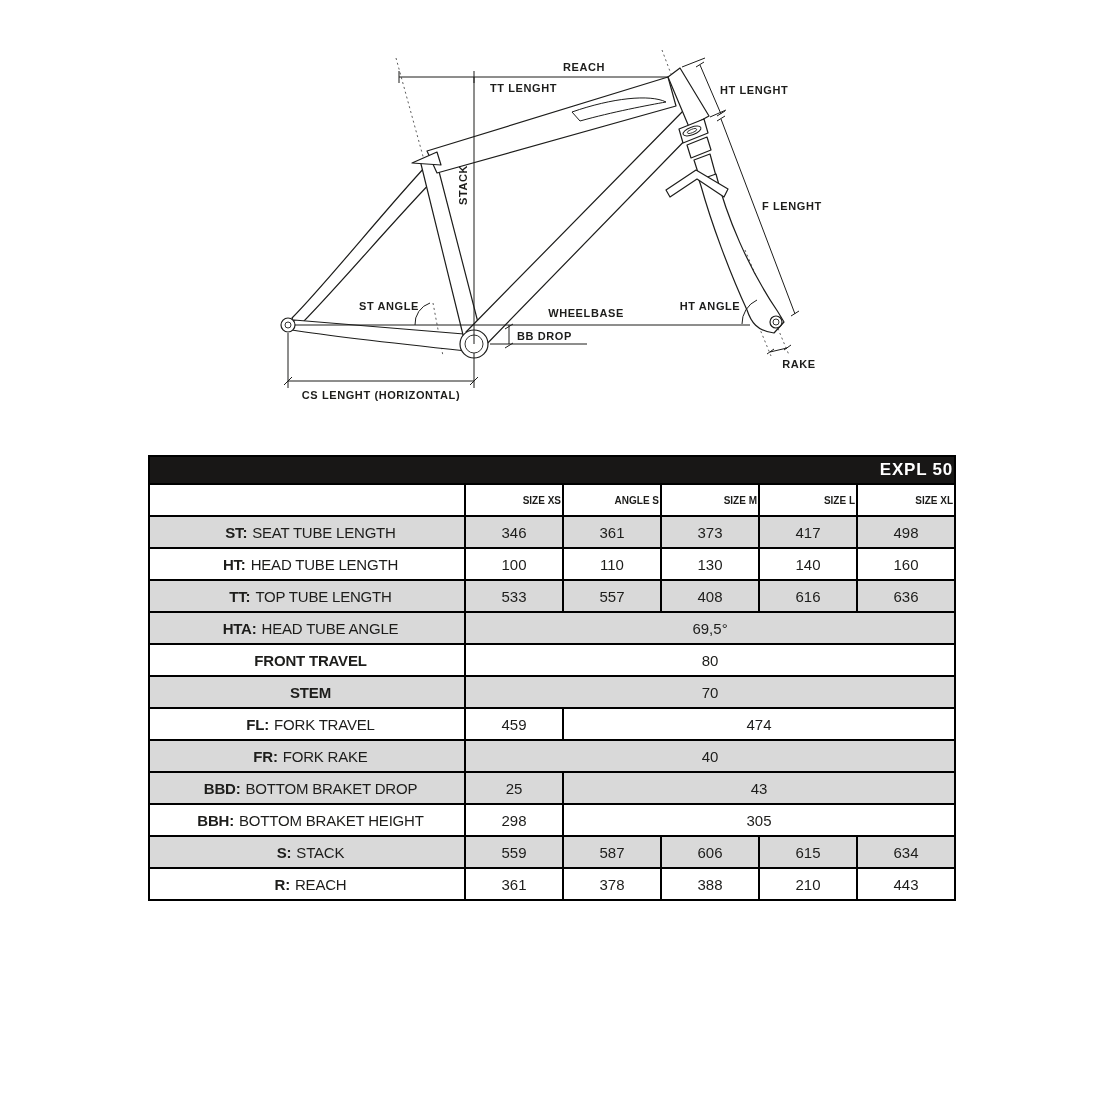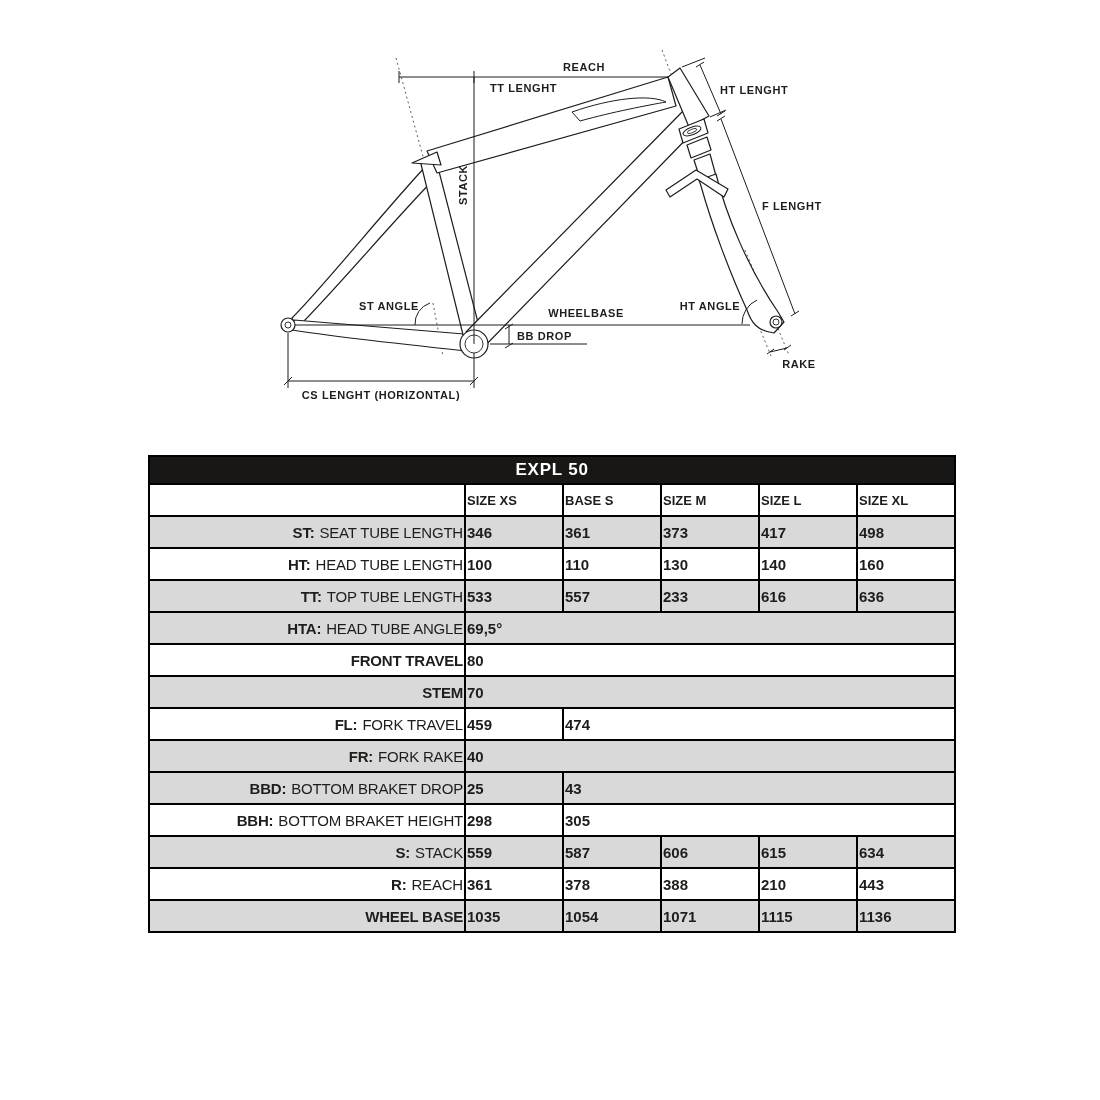--- a/index.html
+++ b/index.html
@@ -14,28 +14,28 @@
   .dim{stroke:#1d1d1b;stroke-width:1;fill:none}
   .dash{stroke:#4a4a4a;stroke-width:.9;fill:none;stroke-dasharray:2 3}
 
   table.spec{
     position:absolute;left:148px;top:455px;width:806px;
     border-collapse:collapse;table-layout:fixed;
   }
   table.spec th, table.spec td{border:2px solid #000;overflow:hidden;white-space:nowrap}
   th.title{
     background:var(--bar,#181716);color:#fff;font-size:17px;height:24px;
-    letter-spacing:.8px;font-weight:bold;text-align:center;
+    letter-spacing:.8px;font-weight:bold;text-align:right;
   }
-  tr.sizes th{height:28px;font-size:13px;background:#fff;font-weight:bold;text-align:left}
+  tr.sizes th{height:28px;font-size:10px;background:#fff;font-weight:bold;text-align:right}
   td{height:28px;font-size:15px;background:#fff}
-  td.rowlabel{text-align:right;padding-left:8px;font-weight:400;letter-spacing:-0.2px}
+  td.rowlabel{text-align:center;padding-left:8px;font-weight:400;letter-spacing:-0.2px}
   td.rowlabel b{font-weight:bold;margin-right:5px}
   td.rowlabel .allbold{font-weight:bold}
-  td.val{font-weight:bold}
+  td.val{text-align:center;font-weight:normal}
   tr.shaded td{background:var(--shade,#d9d9d9)}
 </style>
 </head>
 <body>
 
 <svg class="diagram" width="1100" height="452" viewBox="0 0 1100 452" xmlns="http://www.w3.org/2000/svg">
 
   <g>
     <path class="dash" d="M 396,58 L 424,160"></path>
     <path class="dash" d="M 433,303 L 443,356"></path>
@@ -122,21 +122,21 @@
       <col style="width:98px">
       <col style="width:98px">
   </colgroup>
   <thead>
     <tr>
       <th class="title" colspan="6">EXPL 50</th>
     </tr>
     <tr class="sizes" id="size-header-row">
       <th class="labelhead"></th>
     <th>SIZE XS</th>
-        <th>BASE S</th>
+        <th>ANGLE S</th>
         <th>SIZE M</th>
         <th>SIZE L</th>
         <th>SIZE XL</th>
       </tr>
   </thead>
   <tbody id="spec-tbody">
       <tr class="shaded">
         <td class="rowlabel"><b>ST:</b><span>SEAT TUBE LENGTH</span></td>
         <td colspan="1" class="val">346</td>
         <td colspan="1" class="val">361</td>
@@ -149,21 +149,21 @@
         <td colspan="1" class="val">100</td>
         <td colspan="1" class="val">110</td>
         <td colspan="1" class="val">130</td>
         <td colspan="1" class="val">140</td>
         <td colspan="1" class="val">160</td>
       </tr>
       <tr class="shaded">
         <td class="rowlabel"><b>TT:</b><span>TOP TUBE LENGTH</span></td>
         <td colspan="1" class="val">533</td>
         <td colspan="1" class="val">557</td>
-        <td colspan="1" class="val">233</td>
+        <td colspan="1" class="val">408</td>
         <td colspan="1" class="val">616</td>
         <td colspan="1" class="val">636</td>
       </tr>
       <tr class="shaded">
         <td class="rowlabel"><b>HTA:</b><span>HEAD TUBE ANGLE</span></td>
         <td colspan="5" class="val">69,5°</td>
       </tr>
       <tr>
         <td class="rowlabel"><span class="allbold">FRONT TRAVEL</span></td>
         <td colspan="5" class="val">80</td>
@@ -200,22 +200,14 @@
         <td colspan="1" class="val">634</td>
       </tr>
       <tr>
         <td class="rowlabel"><b>R:</b><span>REACH</span></td>
         <td colspan="1" class="val">361</td>
         <td colspan="1" class="val">378</td>
         <td colspan="1" class="val">388</td>
         <td colspan="1" class="val">210</td>
         <td colspan="1" class="val">443</td>
       </tr>
-      <tr class="shaded">
-        <td class="rowlabel"><span class="allbold">WHEEL BASE</span></td>
-        <td colspan="1" class="val">1035</td>
-        <td colspan="1" class="val">1054</td>
-        <td colspan="1" class="val">1071</td>
-        <td colspan="1" class="val">1115</td>
-        <td colspan="1" class="val">1136</td>
-      </tr>
     </tbody>
 </table>
 
 </body></html>

